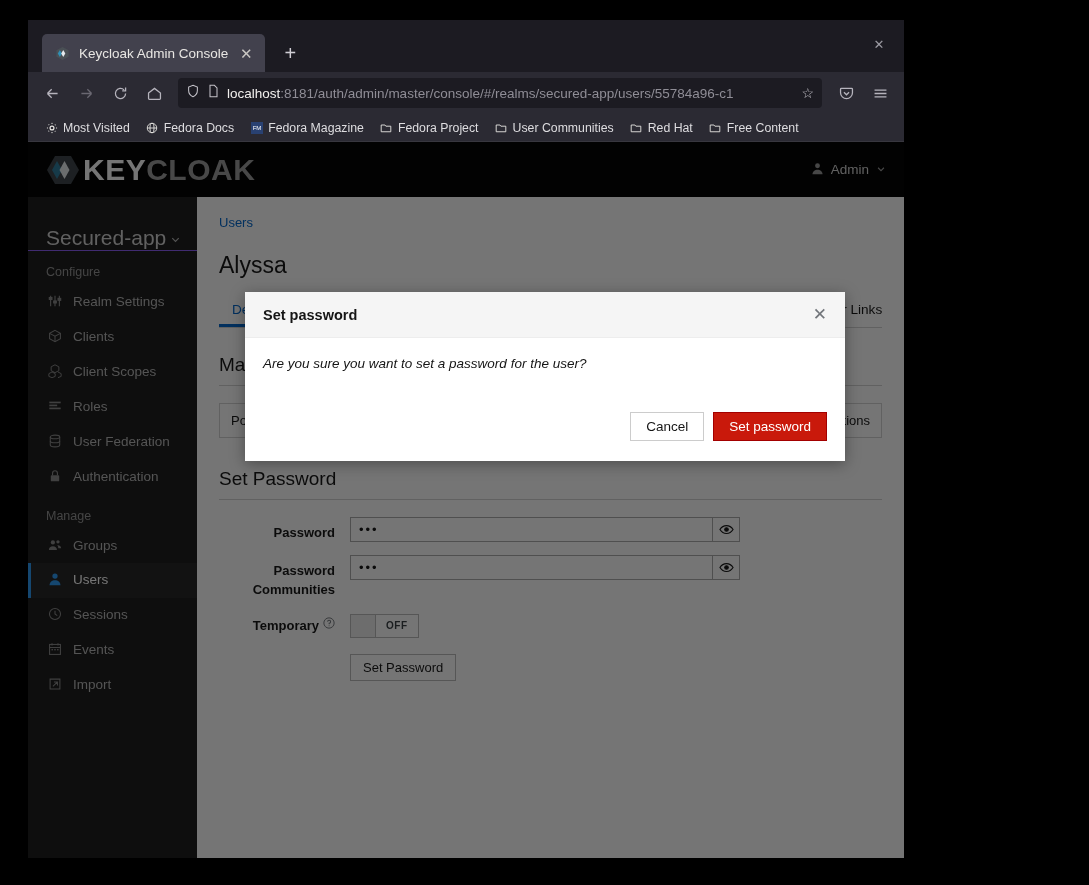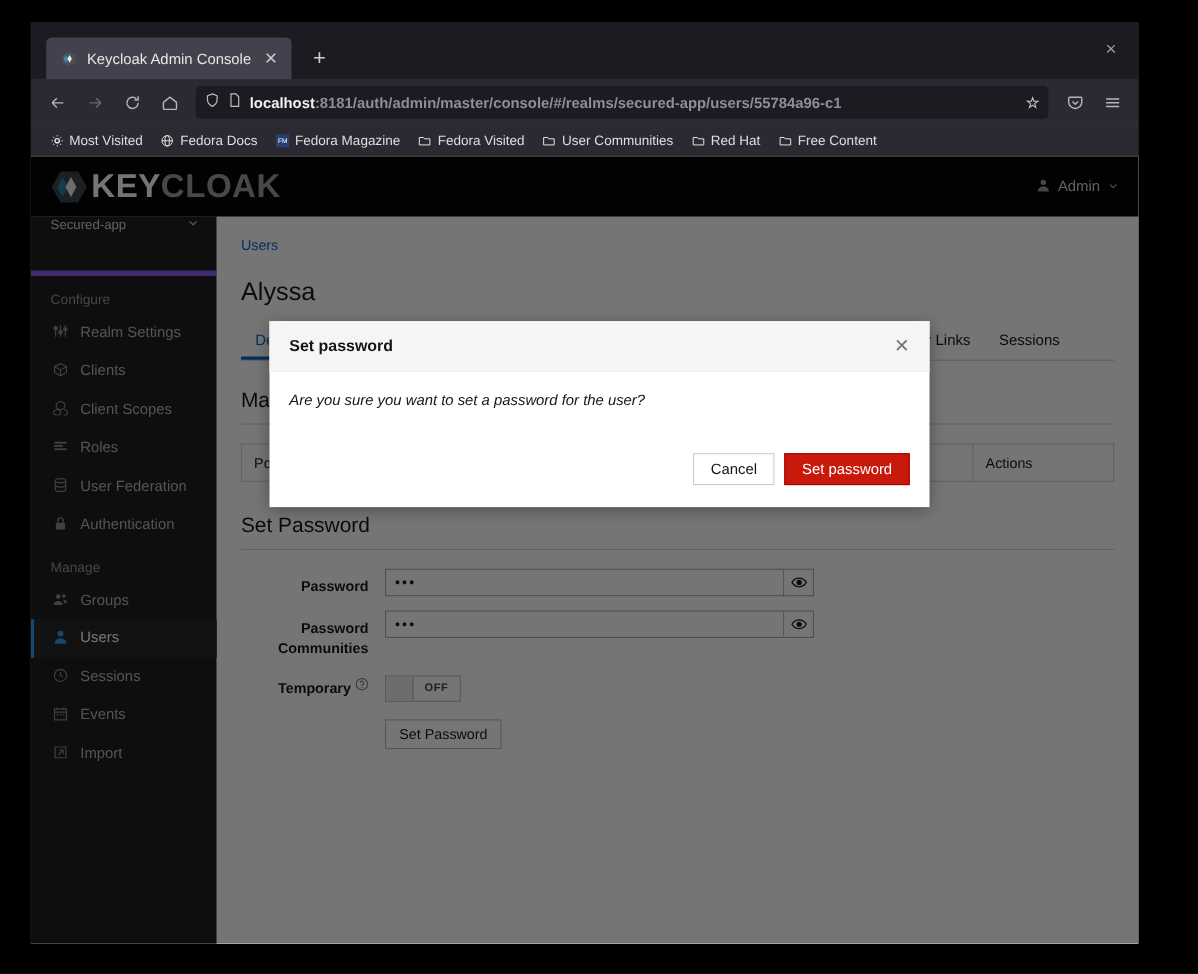--- a/index.html
+++ b/index.html
@@ -7,22 +7,22 @@
     width: 1089px; height: 885px;
     background: #000;
     font-family: "Liberation Sans", sans-serif;
     overflow: hidden;
   }
   .desktop { position: absolute; inset: 0; background: #000; }
 
   
   .browser {
     position: absolute; left: 28px; top: 20px;
-    width: 1007px; height: 838px;
-    background: #404040;
+    width: 876px; height: 838px;
+    background: #a16207;
     display: flex; flex-direction: column;
     overflow: hidden;
   }
 
   
   .tabstrip {
     height: 52px; background: #1c1b22;
     display: flex; align-items: flex-end;
     position: relative; padding-left: 14px;
   }
@@ -69,21 +69,21 @@
   .navbtn {
     width: 32px; height: 30px; display: flex;
     align-items: center; justify-content: center;
     color: #b6b4bd; cursor: pointer; border-radius: 4px;
   }
   .navbtn.disabled { color: #6a6872; }
   .urlbar {
     flex: 1; height: 30px; margin: 0 6px;
     background: #1c1b22; border-radius: 4px;
     display: flex; align-items: center; gap: 7px;
-    padding: 0 8px; overflow: hidden; font-weight: bold;
+    padding: 0 8px; overflow: hidden;
   }
   .url-text {
     flex: 1; font-size: 13.5px; color: #8f8d96;
     white-space: nowrap; overflow: hidden;
     font-family: "Liberation Sans", sans-serif;
   }
   .url-text .host { color: #f2f0ee; }
   .url-star { color: #c3c1c8; font-size: 14px; cursor: pointer; }
 
   
@@ -118,24 +118,24 @@
   .kc-wordmark .dim { color: #9b9b9b; }
   .admin-menu {
     display: flex; align-items: center; gap: 7px;
     color: #d2d2d2; font-size: 13.5px; cursor: pointer;
   }
 
   
   .console { display: flex; height: 783px; }
   .sidebar { width: 169px; background: #1b1b1b; flex: none; }
   .realm-sel {
-    height: 54px; display: flex; align-items: flex-start;
+    height: 54px; display: flex; align-items: flex-end;
     justify-content: space-between; padding: 0 16px 0 18px;
-    color: #d2d2d2; font-size: 12px;
-    border-bottom: 5px solid #8b5cf6; cursor: pointer;
+    color: #d2d2d2; font-size: 21px;
+    border-bottom: 1px solid #8b5cf6; cursor: pointer;
   }
   .nav-group-title {
     color: #949494; font-size: 12.5px;
     padding: 14px 0 6px 18px;
   }
   .nav-item {
     display: flex; align-items: flex-start; gap: 10px;
     padding: 7px 10px 7px 18px;
     color: #b6b6b6; font-size: 13.5px; cursor: pointer;
     line-height: 1.55; position: relative;
@@ -345,21 +345,21 @@
           </svg>
         </span>
         <span>Fedora Magazine</span>
       </div>
       <div class="bm">
         <span class="bm-ico">
           <svg width="12" height="12" viewBox="0 0 16 16" fill="none" stroke="#e8e6e3" stroke-width="1.2">
             <path d="M1.6 4h5l1.2 1.6h6.6v7.4H1.6z"></path>
           </svg>
         </span>
-        <span>Fedora Visited</span>
+        <span>Fedora Project</span>
       </div>
       <div class="bm">
         <span class="bm-ico">
           <svg width="12" height="12" viewBox="0 0 16 16" fill="none" stroke="#e8e6e3" stroke-width="1.2">
             <path d="M1.6 4h5l1.2 1.6h6.6v7.4H1.6z"></path>
           </svg>
         </span>
         <span>User Communities</span>
       </div>
       <div class="bm">

